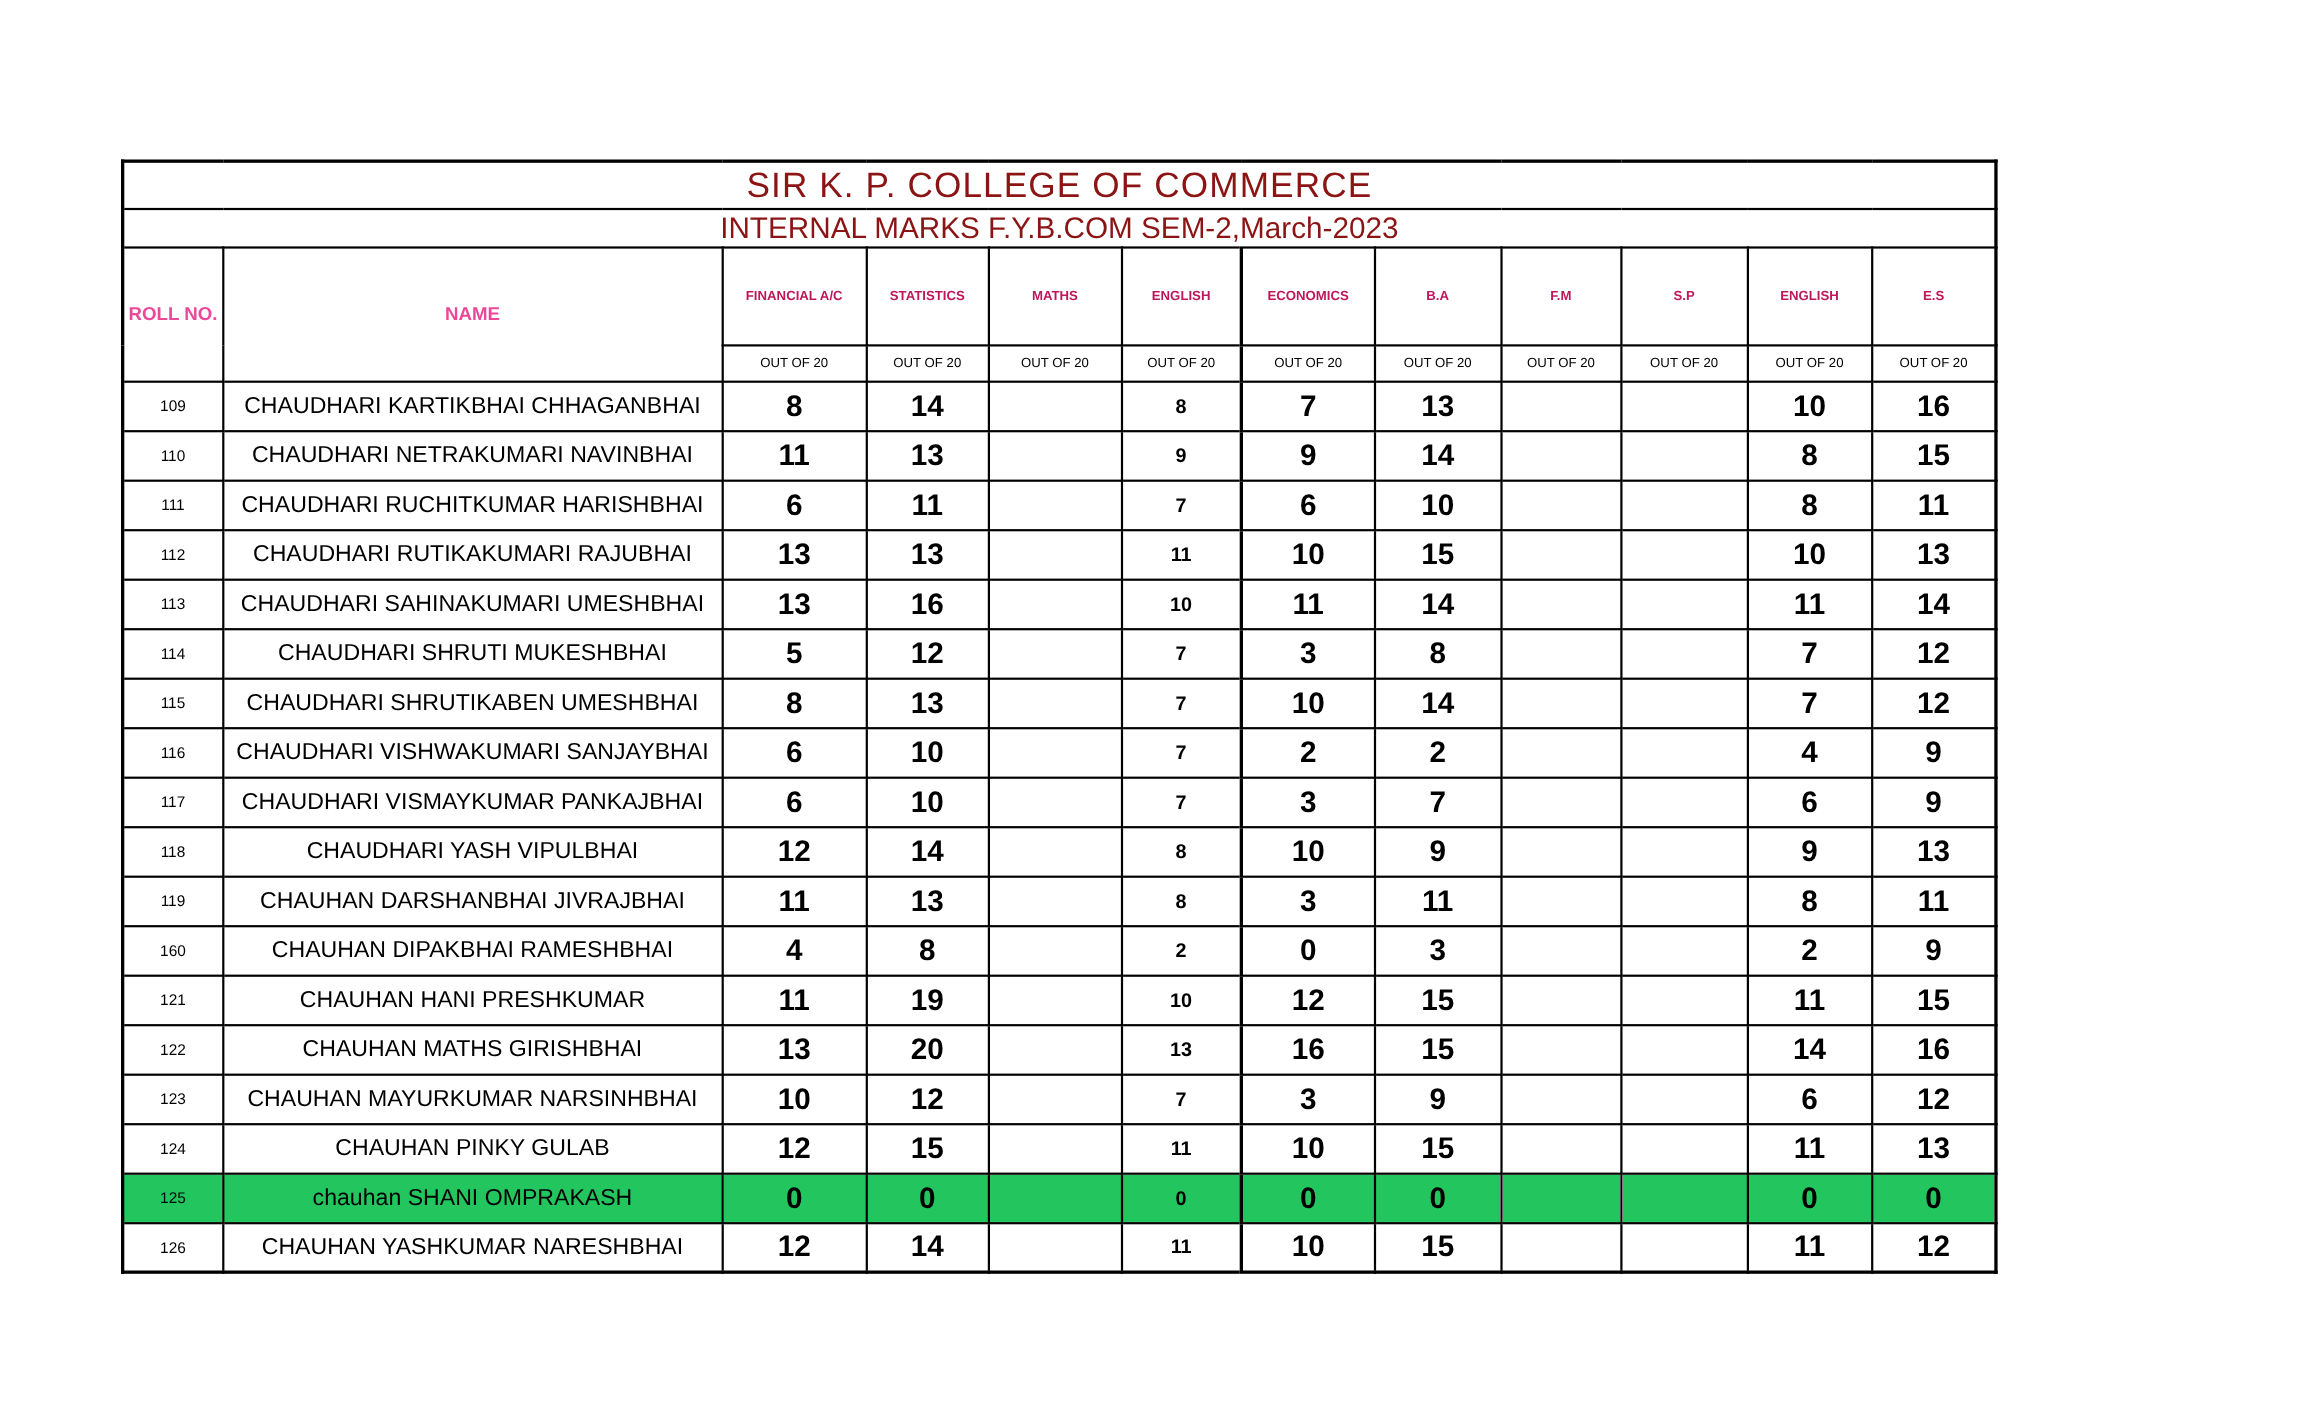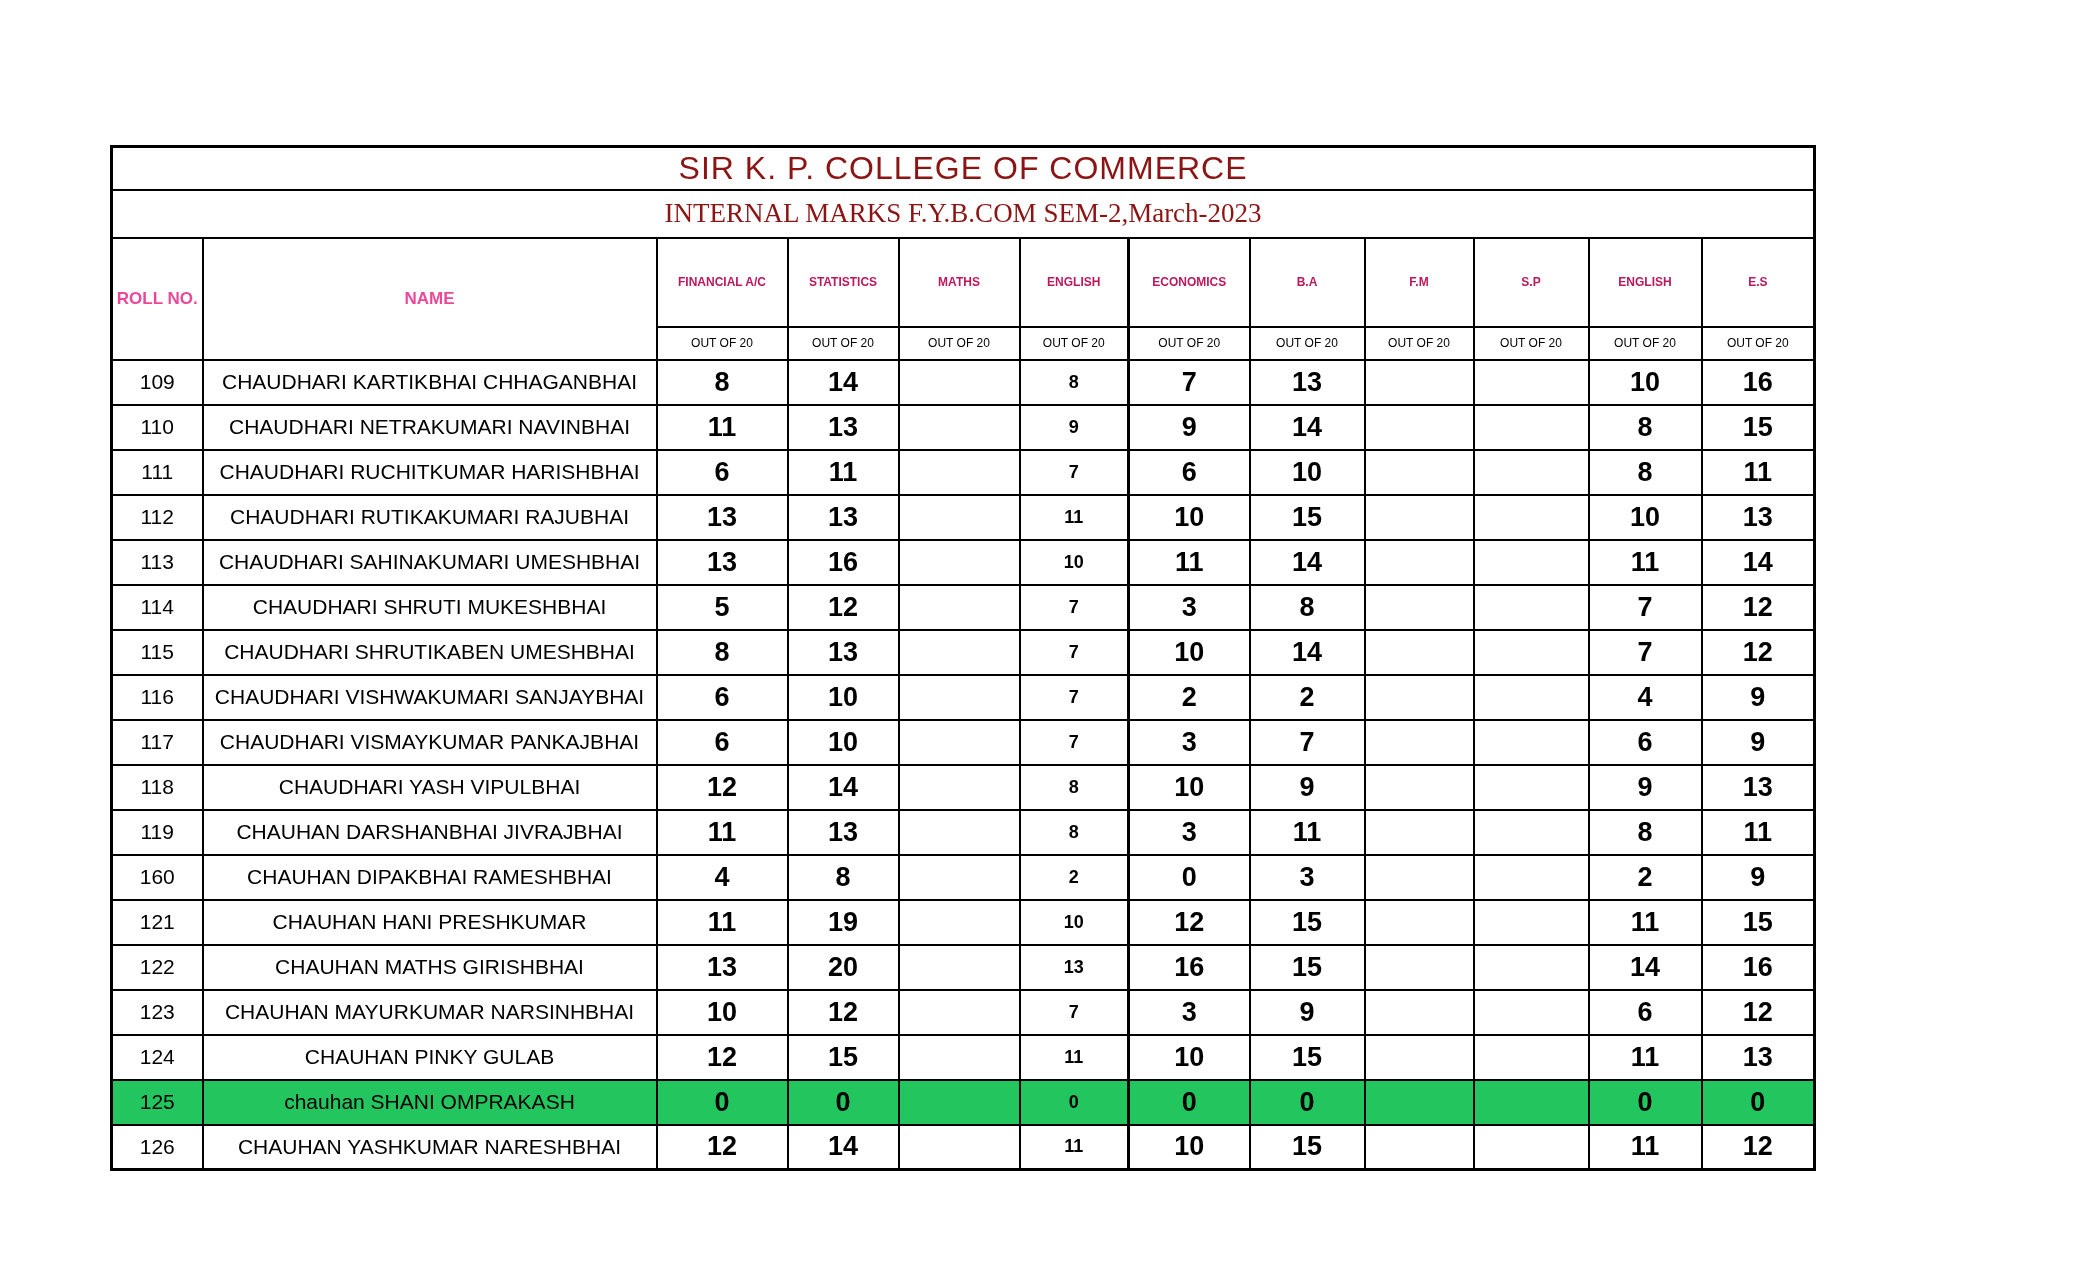--- a/index.html
+++ b/index.html
@@ -27,21 +27,21 @@
     border:2px solid #000000;
     padding:0;
     vertical-align:middle;
     text-align:center;
     overflow:hidden;
     white-space:nowrap;
   }
   table.marks{border:3px solid #000000;}
 
   tr.title-row{height:43px;}
-  tr.subtitle-row{height:48px;font-family:Liberation Serif, serif;}
+  tr.subtitle-row{height:35px;}
   tr.header-row{height:89px;}
   tr.outof-row{height:33px;}
   tbody tr{height:45px;}
 
   th.title-cell{
     font-size:32px;
     font-weight:normal;
     letter-spacing:1px;
     color:#8B1414;
     border-bottom-width:2px;
@@ -65,21 +65,21 @@
     line-height:1.25;
     padding:0 6px;
   }
   th.outof-cell{
     font-size:12px;
     font-weight:normal;
     color:#000;
     border-bottom-width:3px;
   }
   td.roll-cell{
-    font-size:21px;
+    font-size:14px;
     color:#000;
   }
   td.name-cell{
     font-size:21px;
     color:#000;
     text-align:left;
     padding-left:5px;
   }
   td.mark-big{
     font-size:27px;

